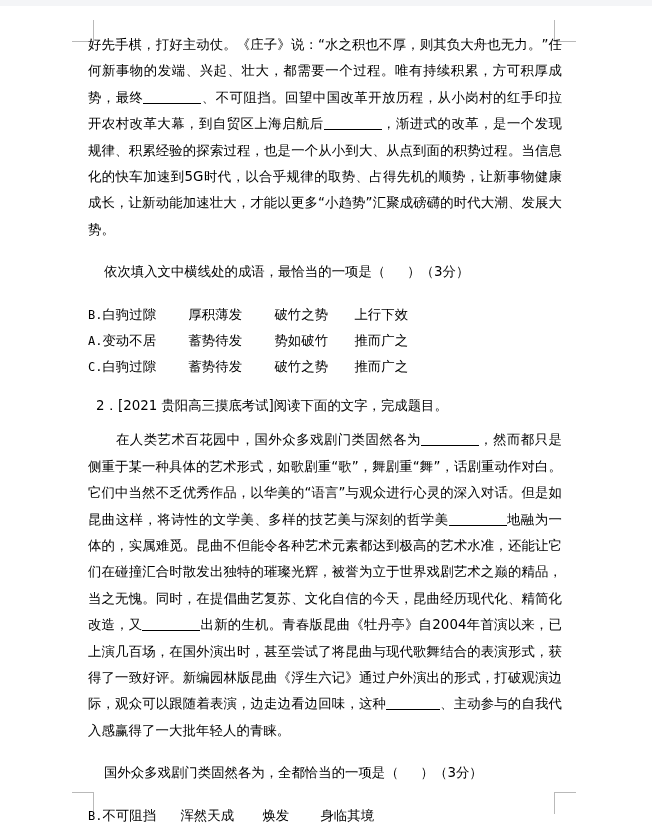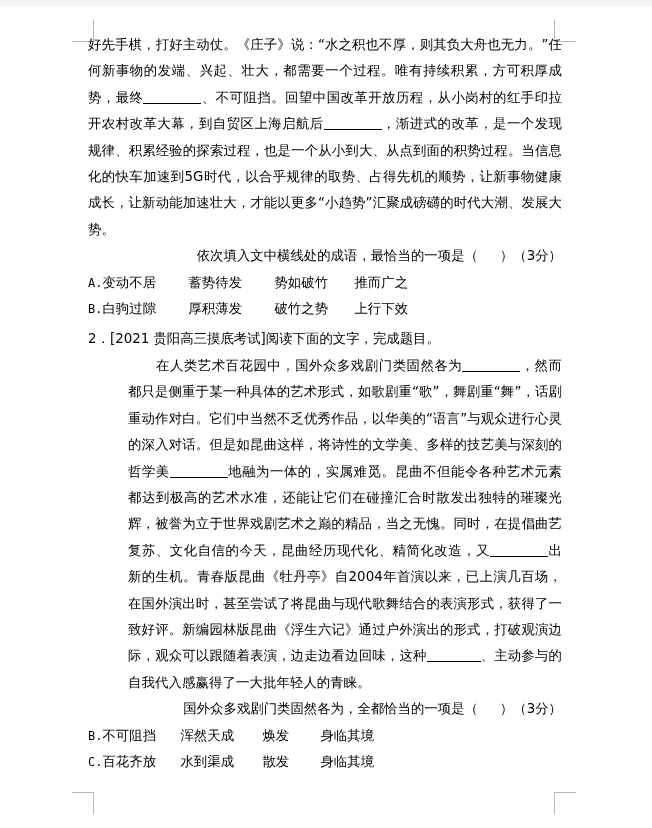--- a/index.html
+++ b/index.html
@@ -88,39 +88,37 @@
     font-size: 13.4px;
     line-height: 26.4px;
     letter-spacing: 0.1px;
     text-align: justify;
     text-justify: inter-ideograph;
     margin: 0;
     word-break: break-all;
   }
   .para.indent {
     text-indent: 28px;
-    margin-left: 40px;
   }
 
   .blank-fill {
     display: inline-block;
     width: 58px;
     border-bottom: 1.3px solid #000;
     vertical-align: -2px;
   }
   .blank-fill.narrow {
     width: 54px;
   }
 
   .prompt-line {
     font-size: 13.4px;
     line-height: 26.4px;
-    margin: 0;
+    margin: 16px;
     white-space: nowrap;
-    text-align: right;
   }
   .answer-gap {
     display: inline-block;
     width: 22px;
   }
 
   
   .option-row {
     font-size: 13.4px;
     line-height: 26.4px;
@@ -143,21 +141,21 @@
   .q1 .opt-c4 { width: 80px; }
   
   .q2 .opt-c1 { width: 78px; }
   .q2 .opt-c2 { width: 82px; }
   .q2 .opt-c3 { width: 58px; }
   .q2 .opt-c4 { width: 80px; }
 
   .stem-line {
     font-size: 13.4px;
     line-height: 26.4px;
-    margin: 0;
+    margin: 8px;
     white-space: nowrap;
   }
 
   .spacer-4 { height: 4px; }
 </style>
 </head>
 <body>
 
 <div class="scan-top-band"></div>
 
@@ -168,22 +166,23 @@
   <div class="crop-mark crop-bl"></div>
   <div class="crop-mark crop-br"></div>
 
   <div class="doc-body">
 
     <p class="para"><span>好先手棋，打好主动仗。《庄子》说：“水之积也不厚，则其负大舟也无力。”任何新事物的发端、兴起、壮大，都需要一个过程。唯有持续积累，方可积厚成势，最终</span><span class="blank-fill"></span><span>、不可阻挡。回望中国改革开放历程，从小岗村的红手印拉开农村改革大幕，到自贸区上海启航后</span><span class="blank-fill"></span><span>，渐进式的改革，是一个发现规律、积累经验的探索过程，也是一个从小到大、从点到面的积势过程。当信息化的快车加速到5G时代，以合乎规律的取势、占得先机的顺势，让新事物健康成长，让新动能加速壮大，才能以更多“小趋势”汇聚成磅礴的时代大潮、发展大势。</span></p>
 
     <p class="prompt-line"><span>依次填入文中横线处的成语，最恰当的一项是（</span><span class="answer-gap"></span><span>）（3分）</span></p>
 
     <div class="q1">
+      <p class="option-row"><span class="opt-letter">B.</span><span class="opt-col opt-c1">白驹过隙</span><span class="opt-col opt-c2">厚积薄发</span><span class="opt-col opt-c3">破竹之势</span><span class="opt-col opt-c4">上行下效</span></p>
       <p class="option-row"><span class="opt-letter">A.</span><span class="opt-col opt-c1">变动不居</span><span class="opt-col opt-c2">蓄势待发</span><span class="opt-col opt-c3">势如破竹</span><span class="opt-col opt-c4">推而广之</span></p>
-      <p class="option-row"><span class="opt-letter">B.</span><span class="opt-col opt-c1">白驹过隙</span><span class="opt-col opt-c2">厚积薄发</span><span class="opt-col opt-c3">破竹之势</span><span class="opt-col opt-c4">上行下效</span></p>
+      <p class="option-row"><span class="opt-letter">C.</span><span class="opt-col opt-c1">白驹过隙</span><span class="opt-col opt-c2">蓄势待发</span><span class="opt-col opt-c3">破竹之势</span><span class="opt-col opt-c4">推而广之</span></p>
     </div>
 
     <div class="spacer-4"></div>
 
     <p class="stem-line">2．[2021 贵阳高三摸底考试]阅读下面的文字，完成题目。</p>
 
     <p class="para indent"><span>在人类艺术百花园中，国外众多戏剧门类固然各为</span><span class="blank-fill"></span><span>，然而都只是侧重于某一种具体的艺术形式，如歌剧重“歌”，舞剧重“舞”，话剧重动作对白。它们中当然不乏优秀作品，以华美的“语言”与观众进行心灵的深入对话。但是如昆曲这样，将诗性的文学美、多样的技艺美与深刻的哲学美</span><span class="blank-fill"></span><span>地融为一体的，实属难觅。昆曲不但能令各种艺术元素都达到极高的艺术水准，还能让它们在碰撞汇合时散发出独特的璀璨光辉，被誉为立于世界戏剧艺术之巅的精品，当之无愧。同时，在提倡曲艺复苏、文化自信的今天，昆曲经历现代化、精简化改造，又</span><span class="blank-fill"></span><span>出新的生机。青春版昆曲《牡丹亭》自2004年首演以来，已上演几百场，在国外演出时，甚至尝试了将昆曲与现代歌舞结合的表演形式，获得了一致好评。新编园林版昆曲《浮生六记》通过户外演出的形式，打破观演边际，观众可以跟随着表演，边走边看边回味，这种</span><span class="blank-fill narrow"></span><span>、主动参与的自我代入感赢得了一大批年轻人的青睐。</span></p>
 
     <p class="prompt-line"><span>国外众多戏剧门类固然各为，全都恰当的一项是（</span><span class="answer-gap"></span><span>）（3分）</span></p>
 

